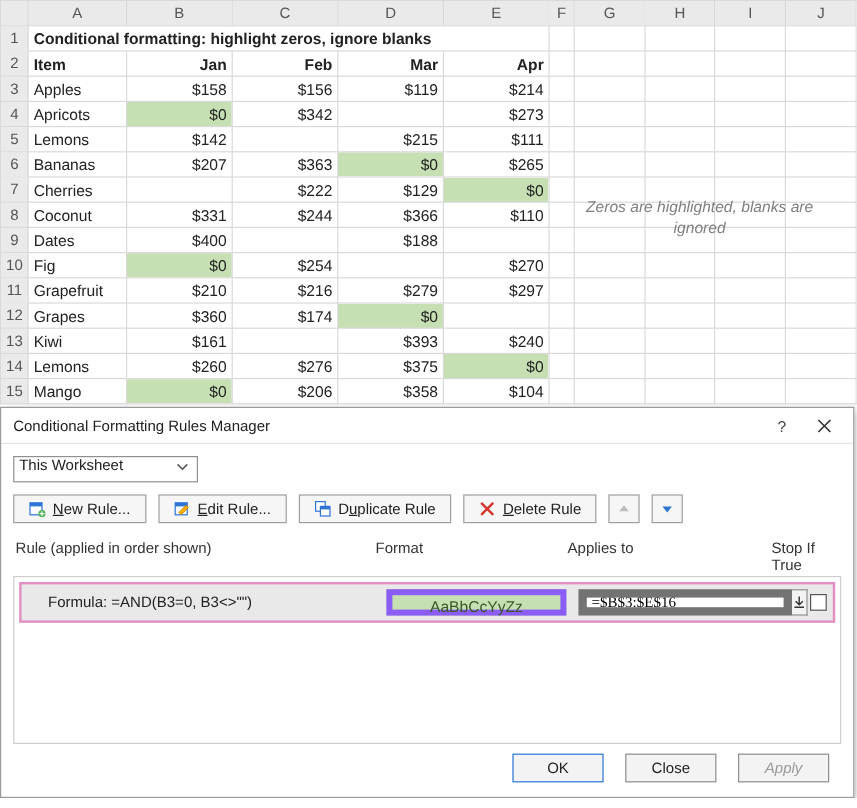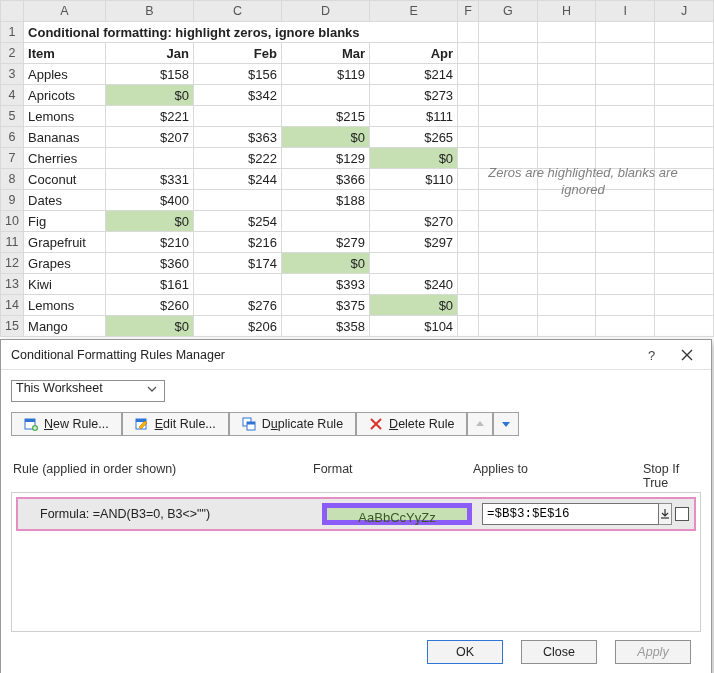--- a/index.html
+++ b/index.html
@@ -81,21 +81,21 @@
   .dlg-body { padding: 10px 10px 12px 10px; }
   .row1 { display: flex; align-items: center; gap: 6px; margin-bottom: 10px; font-size:12.5px;}
   .select {
     display: inline-flex; 
     border: 1px solid #8f8f8f; height: 22px; min-width: 150px;
     padding: 0 4px; background: #fff;
     justify-content: space-between;
     gap: 41px;
   }
   .select .chev { display:inline-flex; width:16px; height:16px; align-items:center; justify-content:center;}
-  .btnbar { display:flex; align-items:center; margin-bottom: 24px;}
+  .btnbar { display:flex; gap:10px; align-items:center; margin-bottom: 12px;}
   .btn {
     display:inline-flex; align-items:center; gap:6px;
     height:24px; padding:0 12px;
     border:1px solid #a0a0a0; background:#f6f6f6;
     font-size:12.5px; cursor:default;
   }
   .btn .u { text-decoration: underline; }
   .btn.sq { width:26px; padding:0; justify-content:center; }
   .btn.disabled { color:#9a9a9a; }
   .ico { display:inline-flex; width:14px; height:14px; }
@@ -121,21 +121,21 @@
     text-align:center;
     height:22px; line-height:20px;
     font-size:13px; color:#385723;
     margin-right:10px;
   }
   .rule-row .applies {
     display:flex; align-items:center;
   }
   .rule-row .applies input {
     flex:1; height:22px; padding:0 4px;
-    border:1px solid #737373; font-size:12.5px; font-family:Liberation Mono, monospace;
+    border:7px solid #737373; font-size:12.5px; font-family:Liberation Serif, serif;
   }
   .rule-row .applies .pick {
     width:22px; height:22px; border:1px solid #8f8f8f; border-left:none;
     display:flex; align-items:center; justify-content:center; background:#f3f3f3;
   }
   .rule-row .stop { display:flex; justify-content:center;}
   .rule-row .stop .cb {
     width:14px; height:14px; border:1px solid #555; background:#fff;
   }
   .rule-area {
@@ -233,21 +233,21 @@
           <td class="num block-edge">$273</td>
           <td></td>
           <td></td>
           <td></td>
           <td></td>
           <td></td>
         </tr>
         <tr>
           <th class="rowhdr">5</th>
           <td class="name">Lemons</td>
-          <td class="num">$221</td>
+          <td class="num">$142</td>
           <td class="num"></td>
           <td class="num">$215</td>
           <td class="num block-edge">$111</td>
           <td></td>
           <td></td>
           <td></td>
           <td></td>
           <td></td>
         </tr>
         <tr>

